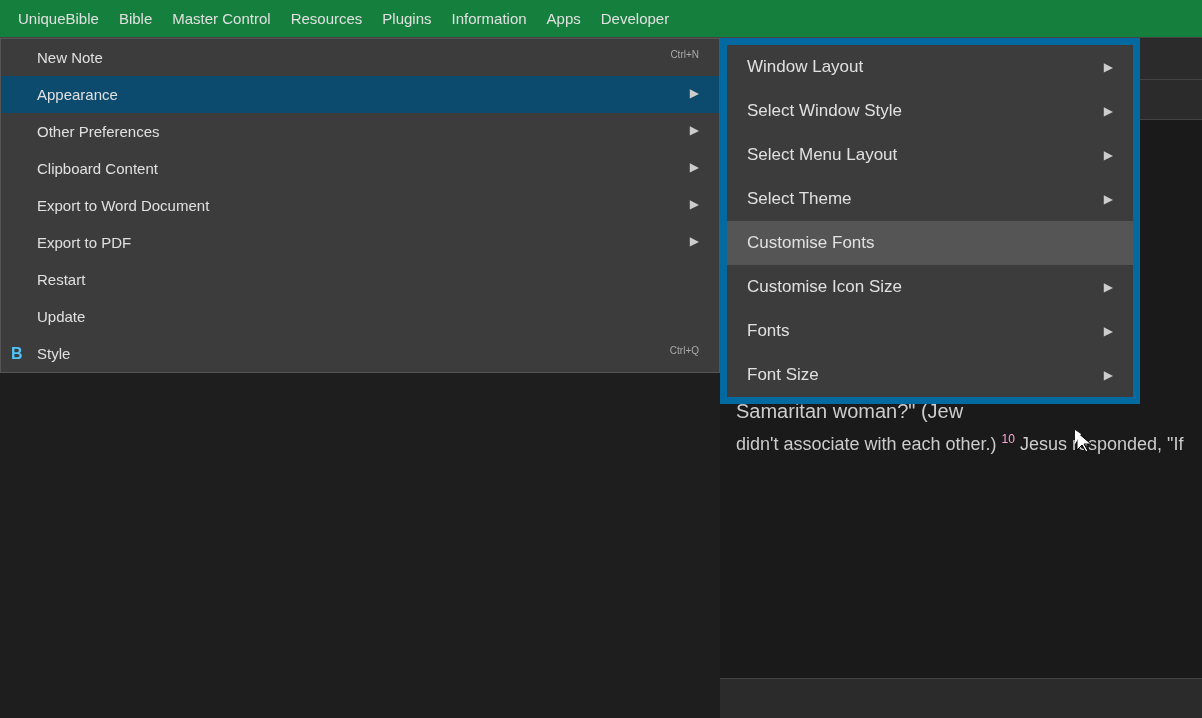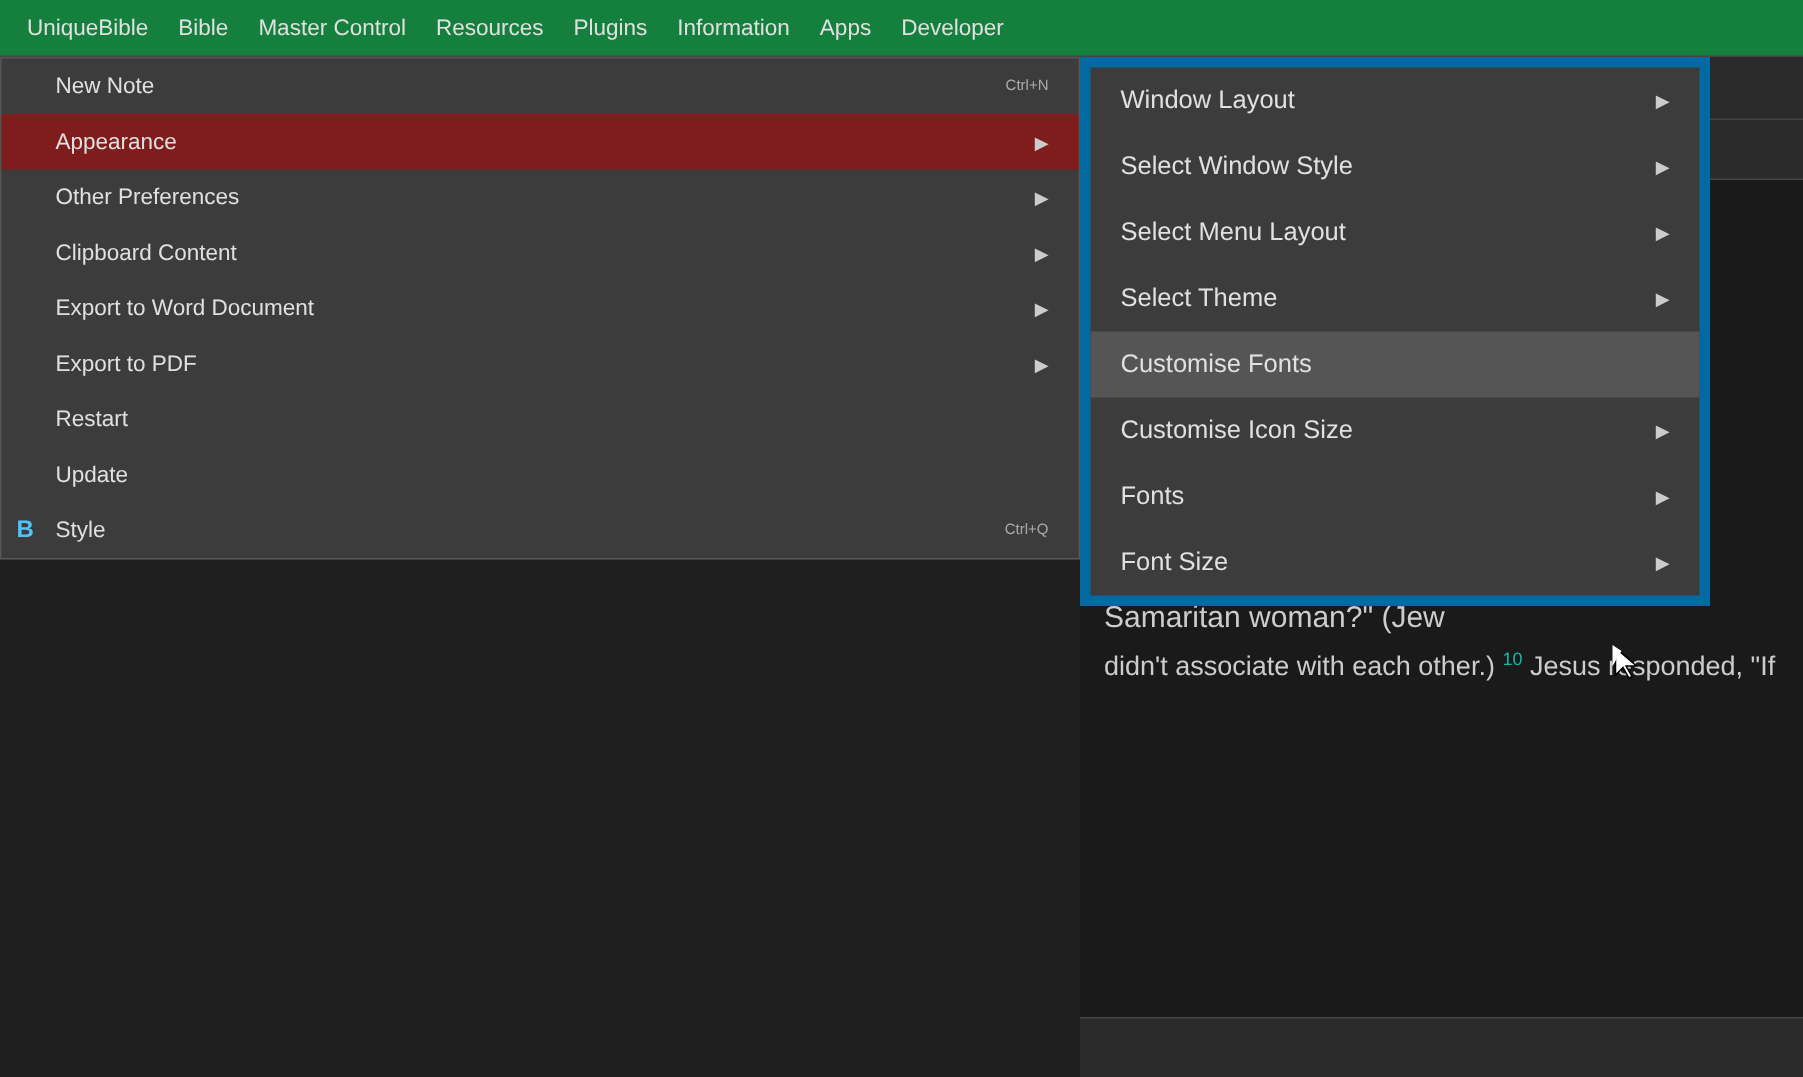--- a/index.html
+++ b/index.html
@@ -116,30 +116,29 @@
       position: absolute;
       top: 38px;
       left: 0;
       width: 720px;
       background: #3c3c3c;
       border: 1px solid #555;
       z-index: 100;
     }
     .menu-item {
       display: flex;
-      align-items: center;
       justify-content: space-between;
       padding: 10px 20px 10px 36px;
       color: #e0e0e0;
       font-size: 15px;
       cursor: pointer;
       position: relative;
       gap: 20px;
     }
-    .menu-item.active { background: #7f1d1d; }
+    .menu-item.active { background: #0c4a6e; }
     .menu-item .shortcut { color: #aaa; font-size: 10px; }
     .menu-item .arrow { color: #ccc; font-size: 12px; }
     .menu-item-icon {
       position: absolute;
       left: 10px;
       color: #4fc3f7;
       font-weight: bold;
       font-size: 16px;
     }
 
@@ -247,21 +246,21 @@
     <span style="color:#ccc; font-size:20px;">vn a</span>
     <br>
     <span style="color:#ccc; font-size:20px;">w w</span>
     <br>
     <span style="color:#ccc; font-size:20px;">one</span>
     <br>
     <span style="color:#ccc; font-size:20px;">you</span>
     <br><br>
     <span style="color:#ccc; font-size:20px;">Samaritan woman?" (Jew</span>
     <br>
-    <span style="color:#ccc; font-size:18px;">didn't associate with each other.) <sup style="color:#14b8a6; font-size:12px;">10</sup> Jesus responded, "If</span>
+    <span style="color:#ccc; font-size:18px;">didn't associate with each other.) <sup style="color:#f9a8d4; font-size:12px;">10</sup> Jesus responded, "If</span>
   </div>
 </div>
 
 <div class="bottom-bar"></div>
 
 <div class="dropdown-menu">
 
   <div class="menu-item">
     <span>New Note</span>
     <span class="shortcut">Ctrl+N</span>

